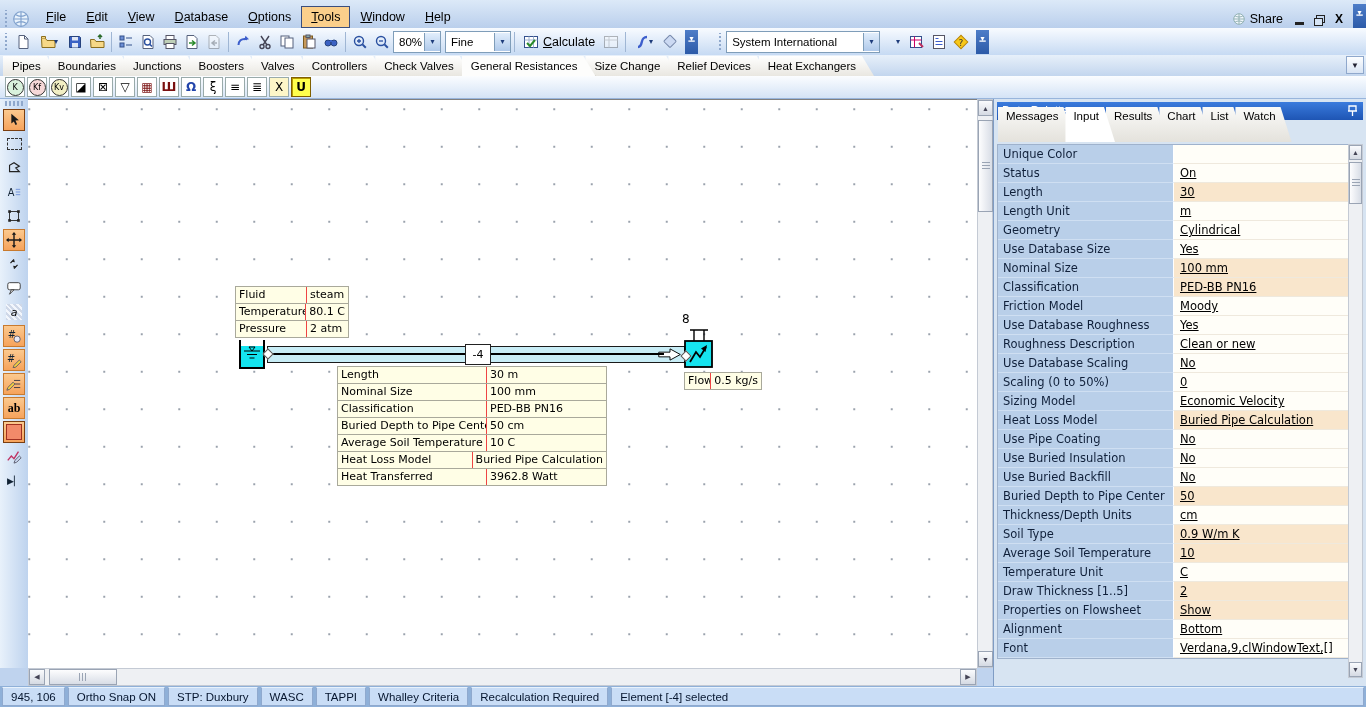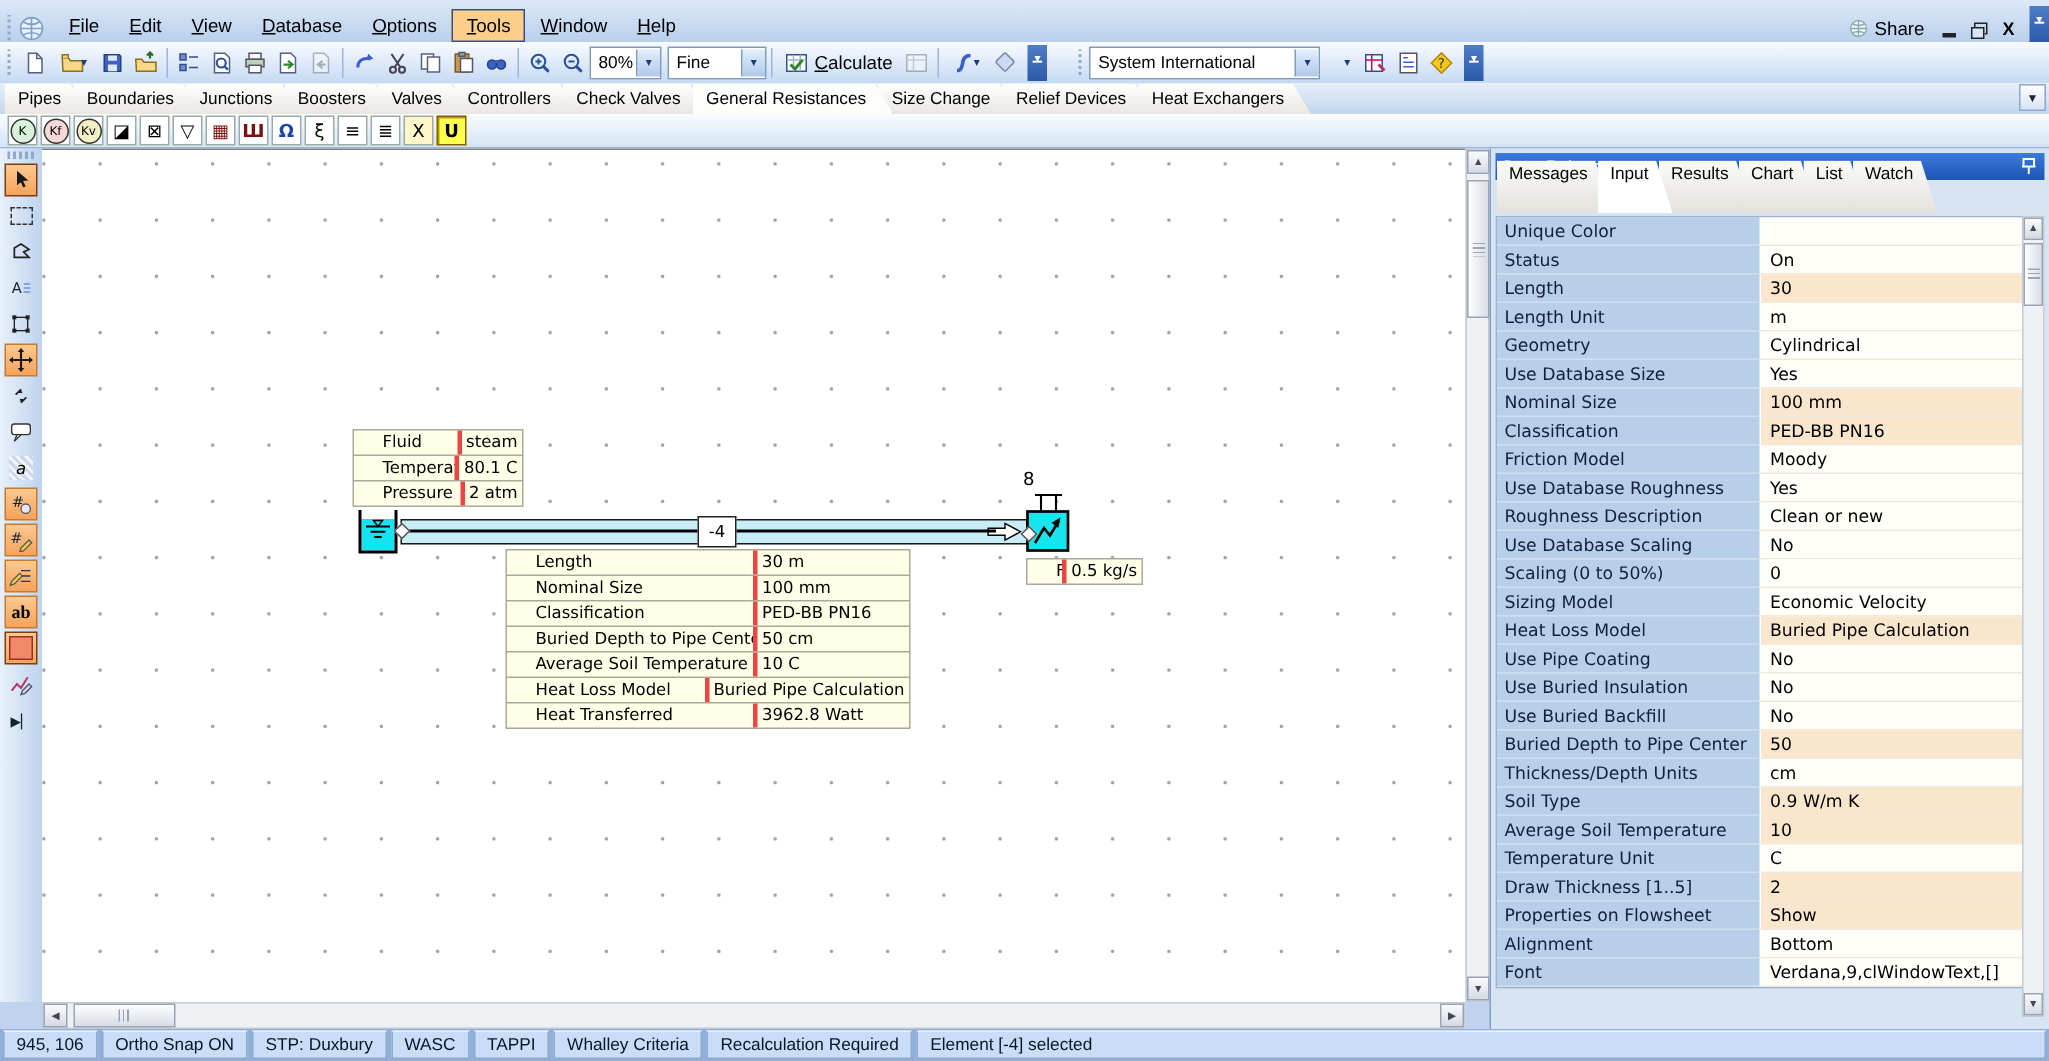--- a/index.html
+++ b/index.html
@@ -58,21 +58,21 @@
   .tool.sel{border-color:#7A3E10;}
   .mq{width:13px;height:10px;border:1px dashed #333;}
   .hatch{width:16px;height:16px;background:repeating-linear-gradient(45deg,#cfd8e8 0 2px,#f2f6fc 2px 4px);display:flex;align-items:center;justify-content:center;font-size:11px;font-style:italic;}
   .colorsq{width:14px;height:14px;background:#F28A6A;border:1px solid #A03020;}
   .playbtn{margin-top:6px;width:18px;height:12px;color:#123;font-size:9px;display:flex;align-items:flex-end;justify-content:center;}
   
   #canvas{position:absolute;left:28px;top:0;width:949px;height:569px;background:#fff;background-image:radial-gradient(#9AA2AC 1px,transparent 1.4px);background-size:37.5px 37.5px;background-position:20px 28px;border-top:1px solid #808080;overflow:hidden;}
   .ctable{position:absolute;background:#FFFEE6;border:1px solid #A9A99B;font-family:"DejaVu Sans",sans-serif;font-size:11px;}
   .crow{display:flex;height:16px;line-height:15px;}
   .crow + .crow{border-top:1px solid #A9A99B;}
-  .crow .cl{padding:0 3px;border-right:3px solid #ef4444;white-space:nowrap;overflow:hidden;margin-left:16px;}
+  .crow .cl{padding:0 3px;border-right:1px solid #ef4444;white-space:nowrap;overflow:hidden;}
   .crow .cv{padding:0 3px;white-space:nowrap;}
   #fluid-table{left:207px;top:186px;width:112px;}
   #fluid-table .cl{width:64px;}
   #fluid-table .cv{flex:1;}
   #pipe-table{left:309px;top:266px;width:268px;}
   #pipe-table .cl{width:142px;}
   #pipe-table .cv{flex:1;}
   #flow-table{left:656px;top:272px;width:76px;}
   #flow-table .cl{width:26px;}
   #flow-table .cv{flex:1;}
@@ -95,21 +95,21 @@
   #hscroll{left:28px;top:569px;width:949px;height:18px;}
   
   #datapalette{position:absolute;left:993px;top:0;width:373px;height:587px;background:#D7E4F2;border-left:1px solid #7F9CC4;box-sizing:border-box;}
   #ptitle{height:18px;margin:3px 3px 0 3px;background:linear-gradient(#3A7BDD,#1E55B4);color:#fff;font-size:12px;display:flex;align-items:center;justify-content:space-between;padding:0 5px;}
   #ptabs{display:flex;align-items:flex-end;height:22px;padding-left:4px;}
   .ptab{position:relative;height:35px;line-height:19px;padding:0 16px 0 8px;font-size:11.5px;background:linear-gradient(#FAFAF8,#E4E2DC);clip-path:polygon(0 0,calc(100% - 11px) 0,100% 100%,0 100%);margin-right:-9px;filter:drop-shadow(1px 0 0 #97948C);white-space:nowrap;}
   .ptab.active{background:#FFFFFF;z-index:5;}
   #pgrid{position:absolute;left:3px;top:45px;width:352px;background:#fff;border:1px solid #9FB2CC;box-sizing:border-box;}
   .prow{display:flex;height:19px;line-height:18px;font-family:"DejaVu Sans",sans-serif;font-size:11.5px;}
   .plabel{width:176px;background:#B9CFE9;padding-left:5px;color:#10203A;border-bottom:1px solid #CFDFF2;border-right:1px solid #FFF;white-space:nowrap;overflow:hidden;box-sizing:border-box;}
-  .pvalue{flex:1;background:#FFFEF8;padding-left:6px;border-bottom:1px solid #EFE9DD;white-space:nowrap;overflow:hidden;}
+  .pvalue{flex:1;background:#FFFEF8;padding-left:6px;border-bottom:1px solid #EFE9DD;white-space:nowrap;overflow:hidden;text-decoration:underline;}
   .pvalue.hl{background:#F9E6CC;}
   #pscroll{position:absolute;right:3px;top:45px;width:15px;height:534px;}
   
   #statusbar{position:absolute;left:0;top:686px;width:1366px;height:21px;background:#8FB0D8;display:flex;gap:3px;padding:1px 2px;box-sizing:border-box;}
   .seg{background:#C9DDF6;border:1px solid #8FA9CE;border-top-color:#E8F2FC;font-size:11.5px;display:flex;align-items:center;justify-content:center;color:#05152E;padding:0 8px;white-space:nowrap;box-sizing:border-box;}
   .seg.fill{flex:1;justify-content:flex-start;}
   .seg:first-child{min-width:62px;justify-content:flex-start;}
   svg{display:block;}
   .svgt{font-family:"DejaVu Sans",sans-serif;}
 </style>

